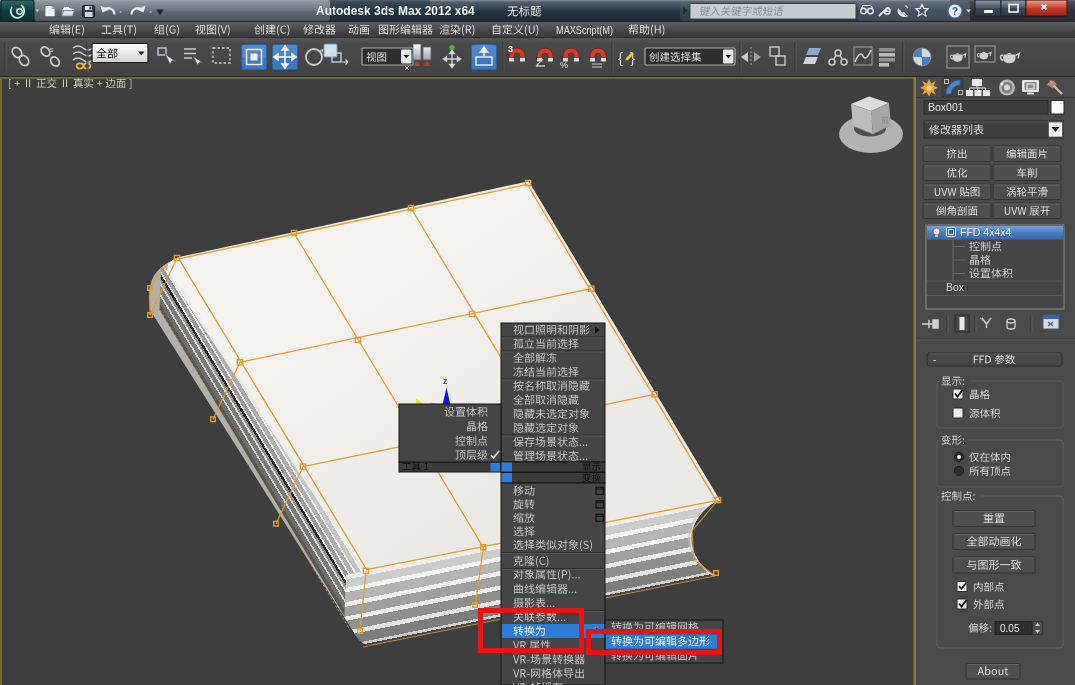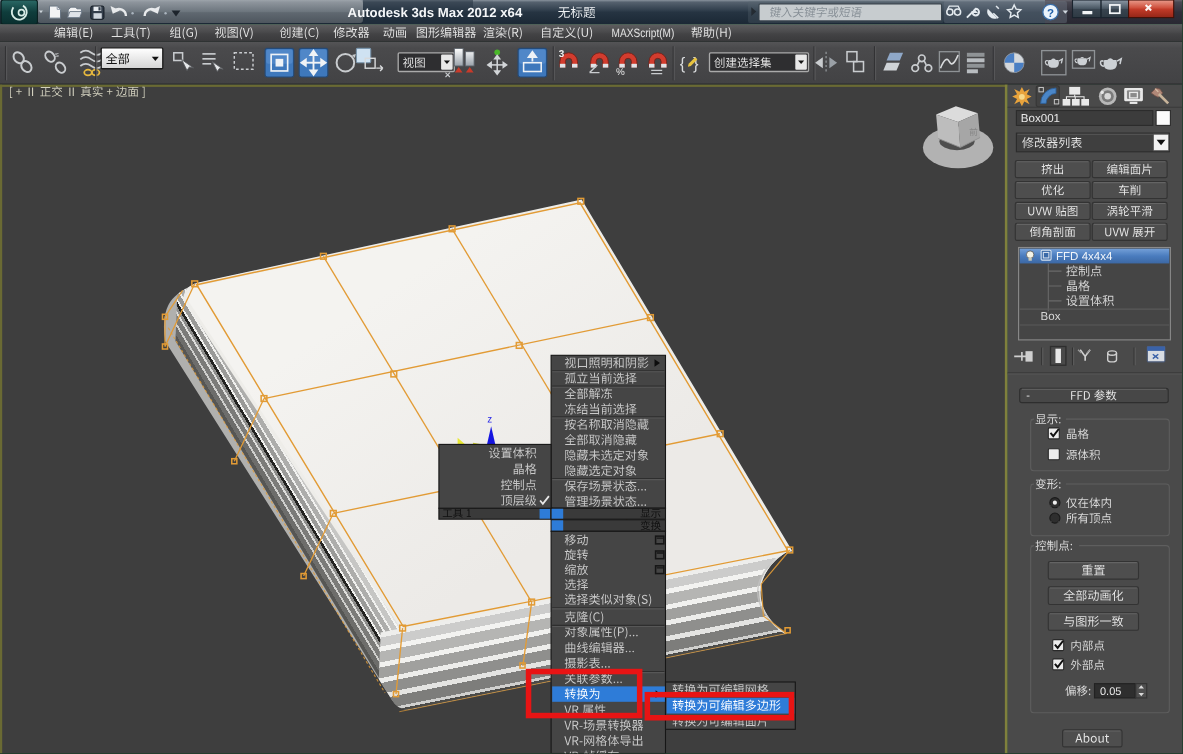--- a/index.html
+++ b/index.html
@@ -1,14 +1,14 @@
 <!DOCTYPE html>
 <html><head><meta charset="utf-8"><style>
 html,body{margin:0;padding:0;background:#222;}
-#page{position:relative;width:1075px;height:685px;overflow:hidden;background:#15803d;font-family:"Liberation Sans", sans-serif;}
+#page{position:relative;width:1075px;height:685px;overflow:hidden;background:#e5e5e5;font-family:"Liberation Sans", sans-serif;}
 svg{display:block}
 </style></head>
 <body>
 <div id="page">
 <svg width="1075" height="685" viewBox="0 0 1075 685">
       <defs>
         <path id="g0" d="M.114 -.773L.114 -.699L.446 -.699C.443 -.628 .44 -.552 .428 -.477L.052 -.477L.052 -.404L.414 -.404C.373 -.232 .276 -.071 .039 .019C.058 .034 .08 .061 .09 .08C.348 -.023 .448 -.208 .49 -.404L.511 -.404L.511 -.06C.511 .031 .539 .057 .643 .057C.664 .057 .807 .057 .83 .057C.926 .057 .95 .015 .96 -.145C.938 -.15 .905 -.163 .887 -.177C.882 -.04 .874 -.017 .825 -.017C.794 -.017 .674 -.017 .65 -.017C.599 -.017 .589 -.024 .589 -.06L.589 -.404L.951 -.404L.951 -.477L.503 -.477C.514 -.552 .519 -.627 .521 -.699L.894 -.699L.894 -.773Z"></path>
         <path id="g1" d="M.466 -.764L.466 -.693L.902 -.693L.902 -.764ZM.779 -.325C.826 -.225 .873 -.095 .888 -.016L.957 -.041C.94 -.12 .892 -.247 .843 -.345ZM.491 -.342C.465 -.236 .42 -.129 .364 -.057C.381 -.049 .411 -.028 .425 -.018C.479 -.094 .529 -.211 .56 -.327ZM.422 -.525L.422 -.454L.636 -.454L.636 -.018C.636 -.005 .632 -.001 .617 0C.604 0 .557 .001 .505 -.001C.515 .022 .526 .054 .529 .076C.599 .076 .645 .074 .674 .062C.703 .049 .712 .026 .712 -.017L.712 -.454L.956 -.454L.956 -.525ZM.202 -.84L.202 -.628L.049 -.628L.049 -.558L.186 -.558C.153 -.434 .088 -.29 .024 -.215C.038 -.196 .058 -.165 .066 -.145C.116 -.209 .165 -.314 .202 -.422L.202 .079L.277 .079L.277 -.444C.311 -.395 .351 -.333 .368 -.301L.412 -.36C.392 -.388 .306 -.498 .277 -.531L.277 -.558L.408 -.558L.408 -.628L.277 -.628L.277 -.84Z"></path>
         <path id="g2" d="M.176 -.615L.38 -.615L.38 -.539L.176 -.539ZM.176 -.743L.38 -.743L.38 -.668L.176 -.668ZM.108 -.798L.108 -.484L.45 -.484L.45 -.798ZM.695 -.53C.688 -.271 .668 -.143 .458 -.077C.471 -.065 .488 -.042 .494 -.027C.722 -.103 .751 -.248 .758 -.53ZM.73 -.186C.793 -.141 .87 -.075 .908 -.033L.954 -.079C.914 -.12 .835 -.183 .774 -.226ZM.124 -.302C.119 -.157 .1 -.037 .033 .041C.049 .049 .077 .068 .088 .078C.125 .03 .149 -.028 .164 -.098C.254 .035 .401 .058 .614 .058L.936 .058C.94 .039 .952 .009 .963 -.006C.905 -.004 .66 -.004 .615 -.004C.495 -.005 .395 -.011 .317 -.043L.317 -.186L.483 -.186L.483 -.244L.317 -.244L.317 -.351L.501 -.351L.501 -.41L.049 -.41L.049 -.351L.252 -.351L.252 -.081C.222 -.105 .197 -.136 .178 -.176C.183 -.214 .186 -.255 .188 -.298ZM.54 -.636L.54 -.215L.603 -.215L.603 -.579L.841 -.579L.841 -.219L.907 -.219L.907 -.636L.719 -.636C.731 -.664 .744 -.699 .757 -.733L.955 -.733L.955 -.794L.499 -.794L.499 -.733L.681 -.733C.672 -.7 .661 -.664 .65 -.636Z"></path>
         <path id="g3" d="M.051 -.346L.051 -.278L.165 -.278L.165 -.083C.165 -.036 .132 -.001 .115 .012C.128 .025 .148 .052 .156 .068C.17 .049 .194 .031 .35 -.078C.342 -.09 .332 -.116 .327 -.135L.229 -.069L.229 -.278L.34 -.278L.34 -.346L.229 -.346L.229 -.482L.33 -.482L.33 -.548L.092 -.548C.116 -.581 .138 -.618 .158 -.659L.334 -.659L.334 -.728L.188 -.728C.201 -.76 .213 -.793 .222 -.826L.156 -.843C.129 -.742 .082 -.645 .026 -.58C.04 -.566 .062 -.534 .07 -.52L.089 -.544L.089 -.482L.165 -.482L.165 -.346ZM.578 -.761L.578 -.706L.697 -.706L.697 -.626L.553 -.626L.553 -.568L.697 -.568L.697 -.487L.578 -.487L.578 -.431L.697 -.431L.697 -.355L.575 -.355L.575 -.296L.697 -.296L.697 -.214L.55 -.214L.55 -.155L.697 -.155L.697 -.032L.757 -.032L.757 -.155L.942 -.155L.942 -.214L.757 -.214L.757 -.296L.92 -.296L.92 -.355L.757 -.355L.757 -.431L.904 -.431L.904 -.568L.965 -.568L.965 -.626L.904 -.626L.904 -.761L.757 -.761L.757 -.837L.697 -.837L.697 -.761ZM.757 -.568L.848 -.568L.848 -.487L.757 -.487ZM.757 -.626L.757 -.706L.848 -.706L.848 -.626ZM.367 -.408C.367 -.413 .374 -.419 .382 -.425L.488 -.425C.48 -.344 .467 -.273 .449 -.212C.434 -.247 .42 -.287 .409 -.334L.358 -.313C.376 -.243 .398 -.185 .423 -.138C.39 -.06 .345 -.004 .289 .032C.302 .046 .318 .069 .327 .085C.383 .046 .428 -.006 .463 -.076C.552 .039 .673 .066 .811 .066L.942 .066C.946 .048 .955 .018 .965 .001C.932 .002 .839 .002 .815 .002C.689 .002 .572 -.023 .49 -.139C.522 -.229 .543 -.342 .552 -.485L.515 -.49L.504 -.489L.441 -.489C.483 -.566 .525 -.665 .559 -.764L.517 -.792L.497 -.782L.353 -.782L.353 -.712L.473 -.712C.444 -.626 .406 -.546 .392 -.522C.376 -.491 .353 -.464 .336 -.46C.346 -.447 .361 -.421 .367 -.408Z"></path>

